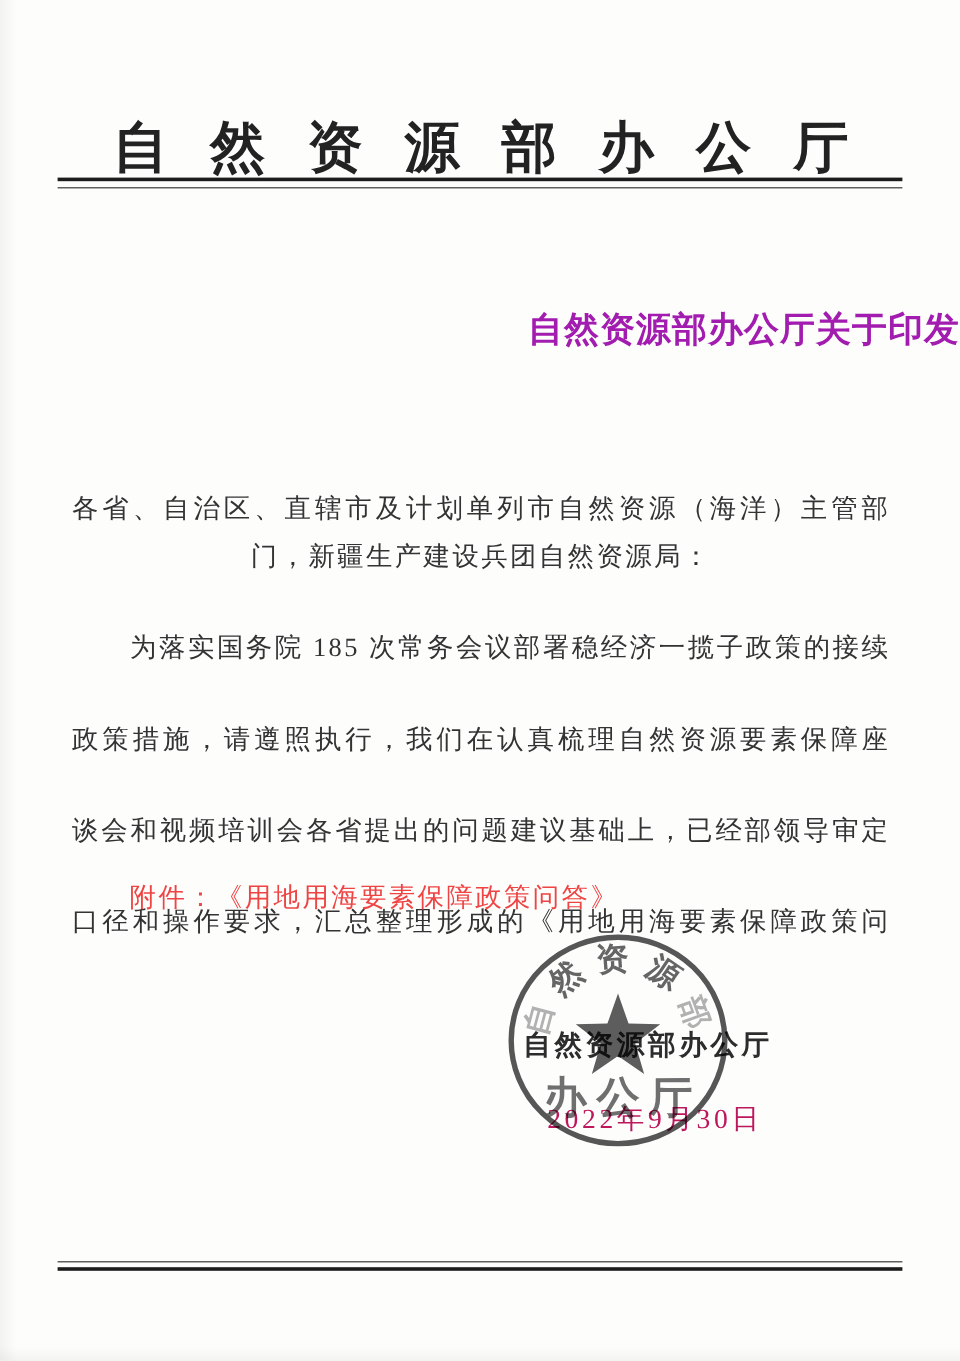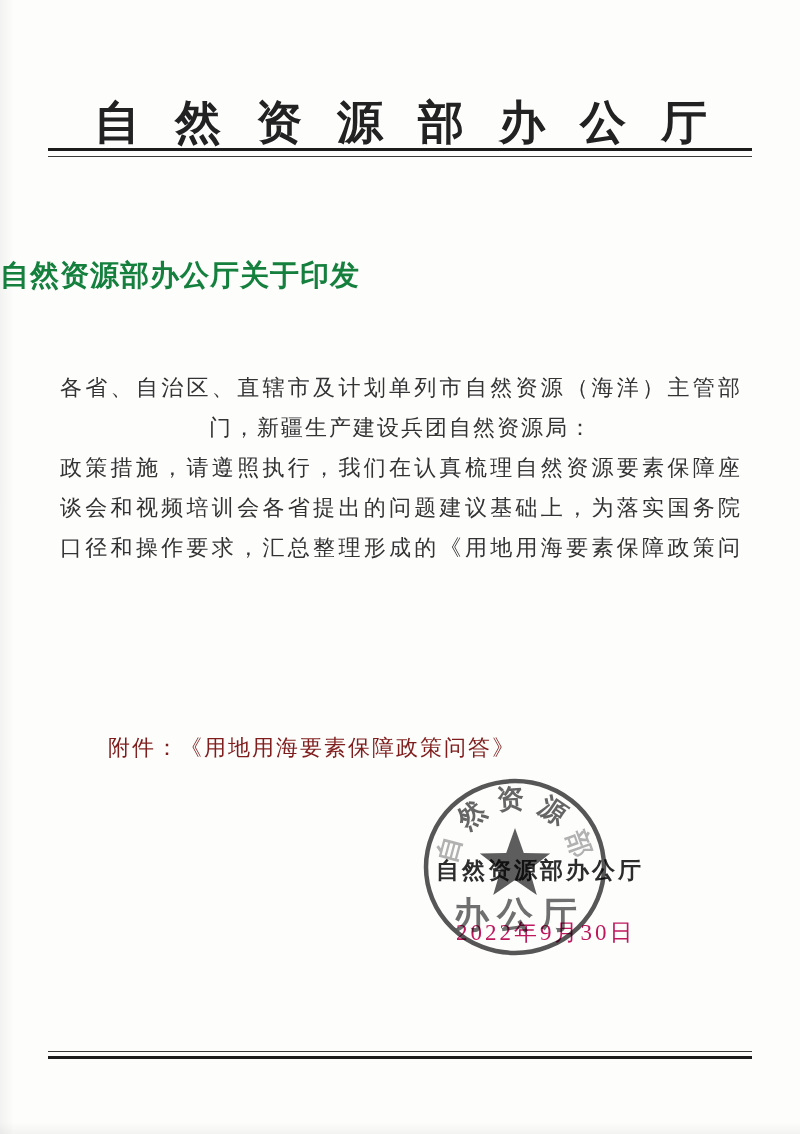--- a/index.html
+++ b/index.html
@@ -37,35 +37,35 @@
   .rule-top .thick{height:3px;background:#1c1c1c;}
   .rule-top .gap{height:5px;}
   .rule-top .thin{height:1px;background:#3a3a3a;}
   .rule-bottom{top:1051px;}
   .rule-bottom .thin{height:1px;background:#3a3a3a;}
   .rule-bottom .gap{height:4px;}
   .rule-bottom .thick{height:3px;background:#1c1c1c;}
 
   .doc-title{
     position:absolute;top:252px;left:0;width:100%;
-    text-align:left;
+    text-align:right;
     font-size:29px;font-weight:bold;line-height:47px;
-    color:#15803d;letter-spacing:1px;
+    color:#a21caf;letter-spacing:1px;
   }
 
   .body-block{
     position:absolute;top:368px;left:60px;width:682px;
     font-size:22px;line-height:40px;letter-spacing:2px;
     color:#333;
   }
   .line{height:40px;white-space:nowrap;overflow:visible;text-align:center;}
-  .line.j{text-align:justify;text-align-last:justify;white-space:normal;}
+  .line.j{text-align:justify;text-align-last:justify;white-space:normal;margin-top:36px;}
   .attachment{
     position:absolute;top:728px;left:60px;width:682px;
-    font-size:22px;line-height:40px;letter-spacing:2px;color:#7f1d1d;
+    font-size:22px;line-height:40px;letter-spacing:2px;color:#ef4444;
     white-space:nowrap;
   }
 
   .signer{
     position:absolute;top:855px;left:436px;
     font-size:23px;font-weight:600;letter-spacing:3px;color:#2c2c2c;
     white-space:nowrap;z-index:1;
   }
   .issue-date{
     position:absolute;top:897px;left:456px;
@@ -93,22 +93,23 @@
       <div class="thin"></div>
   </div>
 
   <div class="doc-title">
     <div>自然资源部办公厅关于印发</div>
   </div>
 
   <div class="body-block">
     <div class="line j">各省、自治区、直辖市及计划单列市自然资源（海洋）主管部</div>
     <div class="line">门，新疆生产建设兵团自然资源局：</div>
+    <div class="line j">　　为落实国务院 185 次常务会议部署稳经济一揽子政策的接续</div>
     <div class="line j">政策措施，请遵照执行，我们在认真梳理自然资源要素保障座</div>
-    <div class="line j">谈会和视频培训会各省提出的问题建议基础上，为落实国务院</div>
+    <div class="line j">谈会和视频培训会各省提出的问题建议基础上，已经部领导审定</div>
     <div class="line j">口径和操作要求，汇总整理形成的《用地用海要素保障政策问</div>
   </div>
 
   <div class="attachment">　　附件：《用地用海要素保障政策问答》</div>
 
   <div class="signer">自然资源部办公厅</div>
   <div class="issue-date">2022年9月30日</div>
 
   <svg class="seal" viewBox="0 0 200 190">
     <ellipse cx="100" cy="92" rx="89" ry="86" fill="none" stroke="#3f3f3f" stroke-width="4.5"></ellipse>

